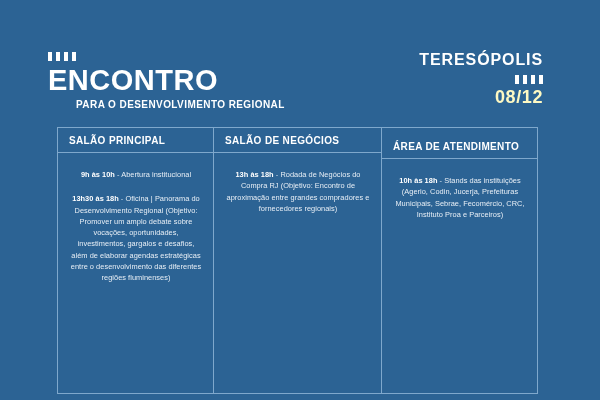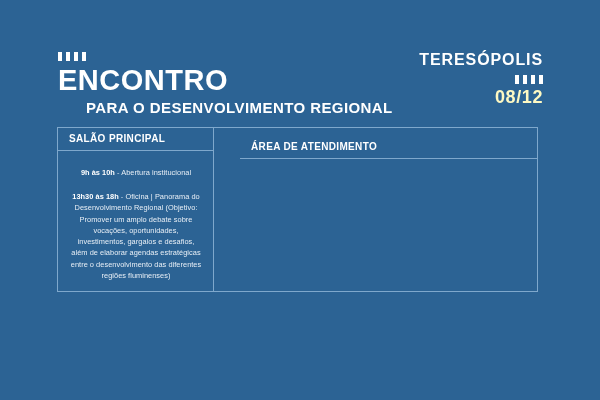--- a/index.html
+++ b/index.html
@@ -21,21 +21,21 @@
   .poster {
     position: relative;
     width: 600px;
     height: 400px;
     background: #2c6394;
   }
 
   
   .header {
     position: absolute;
-    left: 58px;
+    left: 48px;
     top: 52px;
     right: 57px;
     height: 66px;
   }
 
   .header-left {
     position: absolute;
     left: 0;
     top: 0;
   }
@@ -65,21 +65,21 @@
 
   .title-main {
     font-size: 29px;
     font-weight: bold;
     letter-spacing: 0.5px;
     line-height: 1.02;
     color: #ffffff;
   }
 
   .title-sub {
-    font-size: 15px;
+    font-size: 10px;
     font-weight: bold;
     letter-spacing: 0.42px;
     color: #ffffff;
     margin-top: 3px;
     padding-left: 28px;
   }
 
   .city {
     font-size: 16px;
     font-weight: bold;
@@ -98,24 +98,23 @@
   }
 
   .header-right .dashes.right { margin-top: 7px; margin-bottom: 4px; }
 
   
   .table-box {
     position: absolute;
     left: 57px;
     top: 127px;
     width: 481px;
-    height: 165px;
+    height: 267px;
     border: 1px solid #7fa8cc;
     display: flex;
-    gap: 26px;
   }
 
   .col {
     position: relative;
     display: flex;
     flex-direction: column;
   }
 
   .col-1 { width: 156px; border-right: 1px solid #7fa8cc; }
   .col-2 { width: 168px; border-right: 1px solid #7fa8cc; }
@@ -200,22 +199,37 @@
       <div class="col-body">
         <div class="entry">
           <span class="t">9h às 10h</span><span class="sep"> - </span><span>Abertura institucional</span>
         </div>
         <div class="entry">
           <span class="t">13h30 às 18h</span><span class="sep"> - </span><span>Oficina | Panorama do Desenvolvimento Regional (Objetivo: Promover um amplo debate sobre vocações, oportunidades, investimentos, gargalos e desafios, além de elaborar agendas estratégicas entre o desenvolvimento das diferentes regiões fluminenses)</span>
         </div>
       </div>
     </div>
 
+    <div class="col col-2">
+      <div class="col-head">
+        <span class="col-head-text">SALÃO DE NEGÓCIOS</span>
+      </div>
+      <div class="col-body">
+        <div class="entry">
+          <span class="t">13h às 18h</span><span class="sep"> - </span><span>Rodada de Negócios do Compra RJ (Objetivo: Encontro de aproximação entre grandes compradores e fornecedores regionais)</span>
+        </div>
+      </div>
+    </div>
 
     <div class="col col-3">
       <div class="col-head">
         <span class="col-head-text">ÁREA DE ATENDIMENTO</span>
       </div>
+      <div class="col-body">
+        <div class="entry">
+          <span class="t">10h às 18h</span><span class="sep"> - </span><span>Stands das instituições (Agerio, Codin, Jucerja, Prefeituras Municipais, Sebrae, Fecomércio, CRC, Instituto Proa e Parceiros)</span>
+        </div>
+      </div>
     </div>
 
   </div>
 
 </div>
 
 </body></html>

